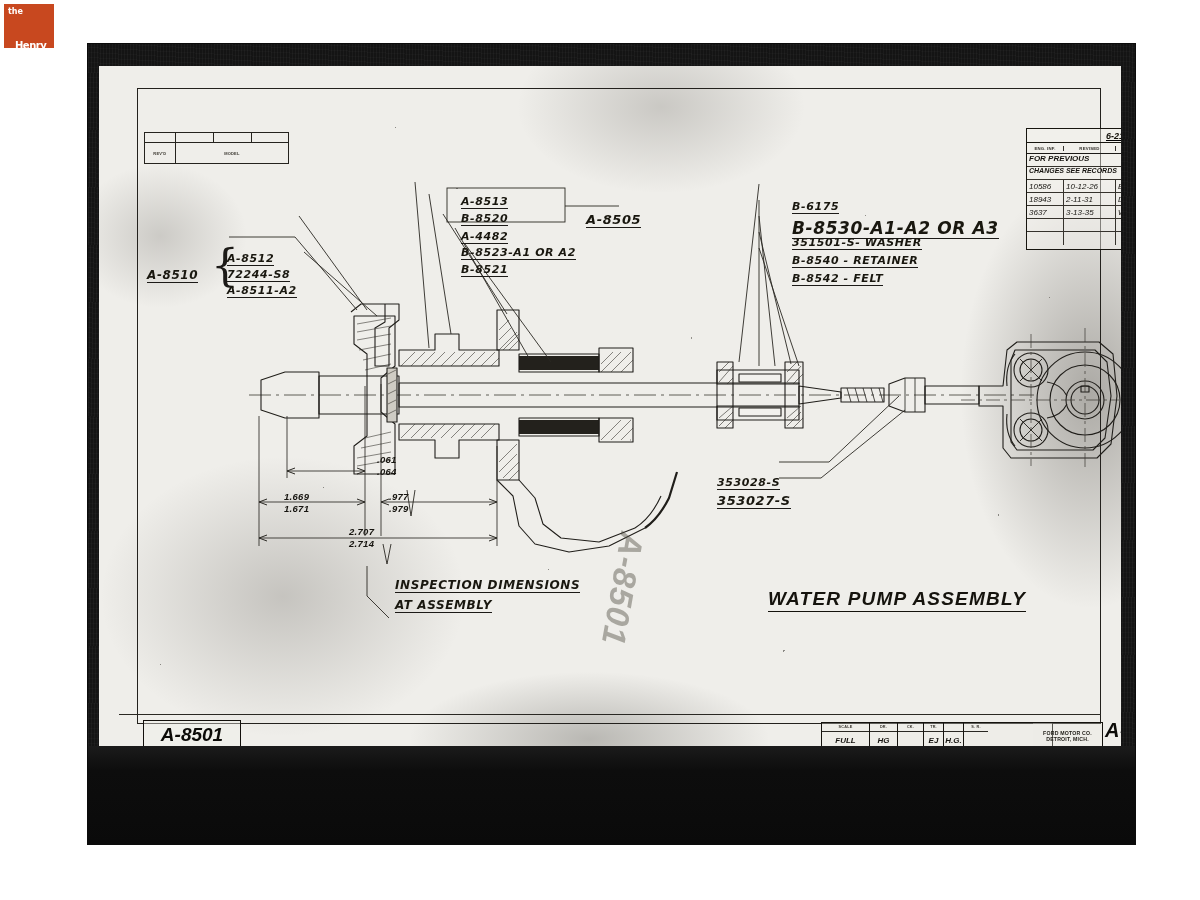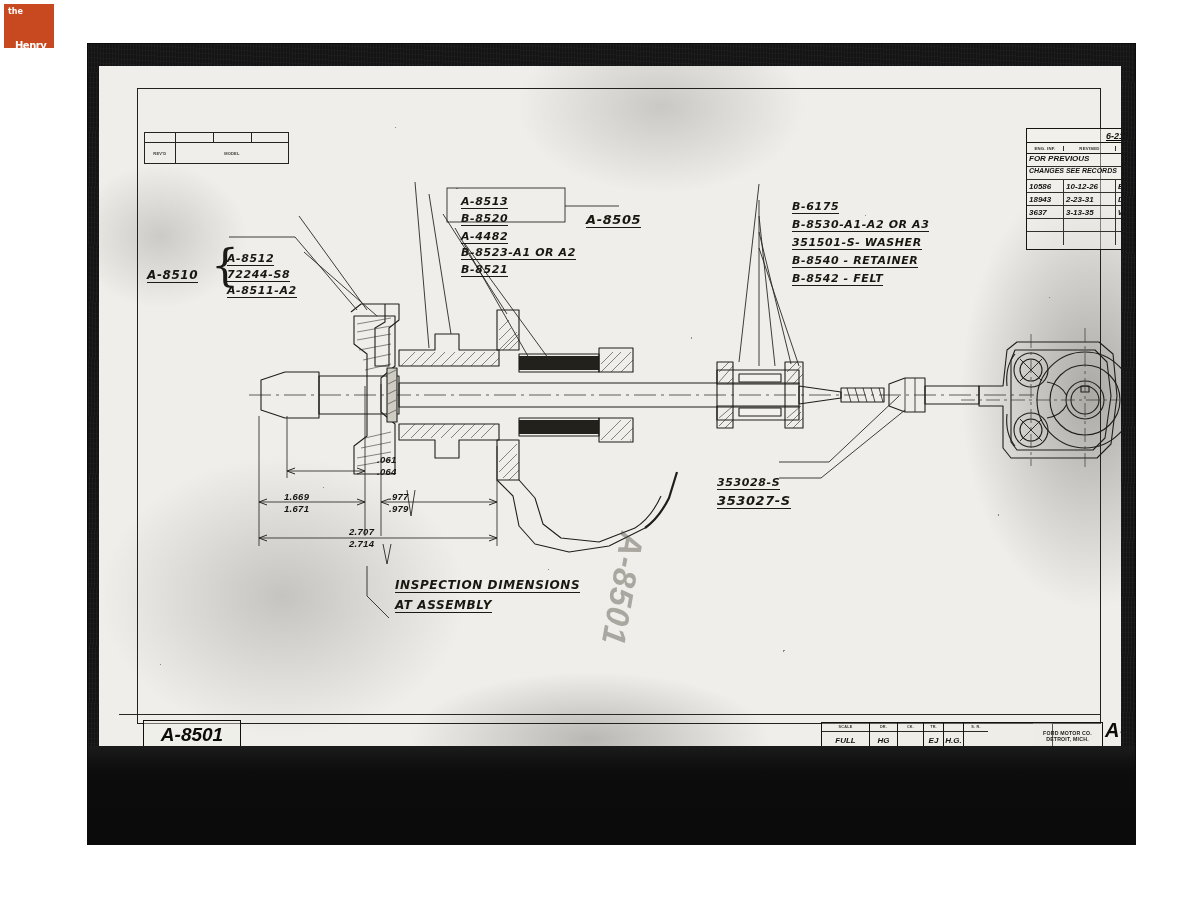--- a/index.html
+++ b/index.html
@@ -97,21 +97,21 @@
   .u { border-bottom: 1.3px solid #1c1a17; padding-bottom:0px; }
   .rev-hdr {
     display:flex; height:11px; border-bottom:1.2px solid #1c1a17;
     align-items:center;
   }
   .rev-hdr div {
     font-size:4.3px; font-weight:bold; text-align:center; color:#33302b;
     letter-spacing:.2px; overflow:hidden;
   }
   .rev-row { display:flex; height:13px; border-bottom:1px solid #35322c; }
-  .rev-row div { font-size:8px; font-weight:bold; font-style:italic; color:#15130f;
+  .rev-row div { font-size:8px; font-weight:normal; font-style:italic; color:#15130f;
     display:flex; align-items:center; padding-left:2px; overflow:hidden; }
   .c1 { width:37px; border-right:1px solid #35322c; }
   .c2 { width:52px; border-right:1px solid #35322c; }
   .c3 { width:21px; }
   .rev-note { display:flex; height:13px; border-bottom:1px solid #35322c; }
   .rev-note span { font-size:8px; font-weight:bold; font-style:italic; color:#15130f; padding-left:2px;}
 
   
   #model-table {
     position:absolute; left:133px; top:110px; width:145px; height:32px;
@@ -428,21 +428,21 @@
         <div class="rev-note">
           <span style="font-size:7px;">CHANGES SEE RECORDS</span>
         </div>
         <div class="rev-row">
           <div class="c1">10586</div>
           <div class="c2">10-12-26</div>
           <div class="c3">E</div>
         </div>
         <div class="rev-row">
           <div class="c1">18943</div>
-          <div class="c2">2-23-31</div>
+          <div class="c2">2-11-31</div>
           <div class="c3">DS</div>
         </div>
         <div class="rev-row">
           <div class="c1">3637</div>
           <div class="c2">3-13-35</div>
           <div class="c3">WLB</div>
         </div>
         <div class="rev-row">
           <div class="c1"></div>
           <div class="c2"></div>
@@ -462,21 +462,21 @@
       <div class="hand u" style="position:absolute; left:128px; top:218px; font-size:11px;">A-8511-A2</div>
 
       <div class="hand u" style="position:absolute; left:362px; top:129px; font-size:11px;">A-8513</div>
       <div class="hand u" style="position:absolute; left:362px; top:146px; font-size:11px;">B-8520</div>
       <div class="hand u" style="position:absolute; left:362px; top:164px; font-size:11px;">A-4482</div>
       <div class="hand u" style="position:absolute; left:362px; top:180px; font-size:11px;">B-8523-A1 OR A2</div>
       <div class="hand u" style="position:absolute; left:362px; top:197px; font-size:11px;">B-8521</div>
       <div class="hand u" style="position:absolute; left:487px; top:146px; font-size:13px;">A-8505</div>
 
       <div class="hand u" style="position:absolute; left:693px; top:134px; font-size:11px;">B-6175</div>
-      <div class="hand u" style="position:absolute; left:693px; top:152px; font-size:11px;">B-8530-A1-A2 OR A3</div>
+      <div class="hand u" style="position:absolute; left:693px; top:152px; font-size:17px;">B-8530-A1-A2 OR A3</div>
       <div class="hand u" style="position:absolute; left:693px; top:170px; font-size:11px;">351501-S- WASHER</div>
       <div class="hand u" style="position:absolute; left:693px; top:188px; font-size:11px;">B-8540 - RETAINER</div>
       <div class="hand u" style="position:absolute; left:693px; top:206px; font-size:11px;">B-8542 - FELT</div>
 
       <div class="hand u" style="position:absolute; left:618px; top:410px; font-size:11px;">353028-S</div>
       <div class="hand u" style="position:absolute; left:618px; top:427px; font-size:13px;">353027-S</div>
 
       <div class="dim" style="left:278px; top:388px;">.061</div>
       <div class="dim" style="left:278px; top:400px;">.064</div>
 
@@ -485,20 +485,23 @@
 
       <div class="dim" style="left:290px; top:425px;">.977</div>
       <div class="dim" style="left:290px; top:437px;">.979</div>
 
       <div class="dim" style="left:250px; top:460px;">2.707</div>
       <div class="dim" style="left:250px; top:472px;">2.714</div>
 
       <div class="hand u" style="position:absolute; left:296px; top:512px; font-size:12px;">INSPECTION DIMENSIONS</div>
       <div class="hand u" style="position:absolute; left:296px; top:532px; font-size:12px;">AT ASSEMBLY</div>
 
+      <div style="position:absolute; left:669px; top:522px; font-size:19px; font-weight:bold;
+                  font-style:italic; color:#15130d; letter-spacing:1.2px;
+                  border-bottom:1.6px solid #15130d; padding-bottom:1px;">WATER PUMP ASSEMBLY</div>
 
       <div style="position:absolute; left:552px; top:470px; font-size:33px; font-weight:bold;
                   font-style:italic; color:rgba(72,68,58,0.42); letter-spacing:1px;
                   transform:rotate(100deg); transform-origin:0 0;">A-8501</div>
 
       <div style="position:absolute; left:44px; top:654px; width:98px; height:30px;
                   border:1.8px solid #120f0b; display:flex; align-items:center;
                   justify-content:center; background:rgba(240,239,234,0.4);">
         <span style="font-size:19px;font-weight:bold;font-style:italic;color:#0c0b08;">A-8501</span>
       </div>

